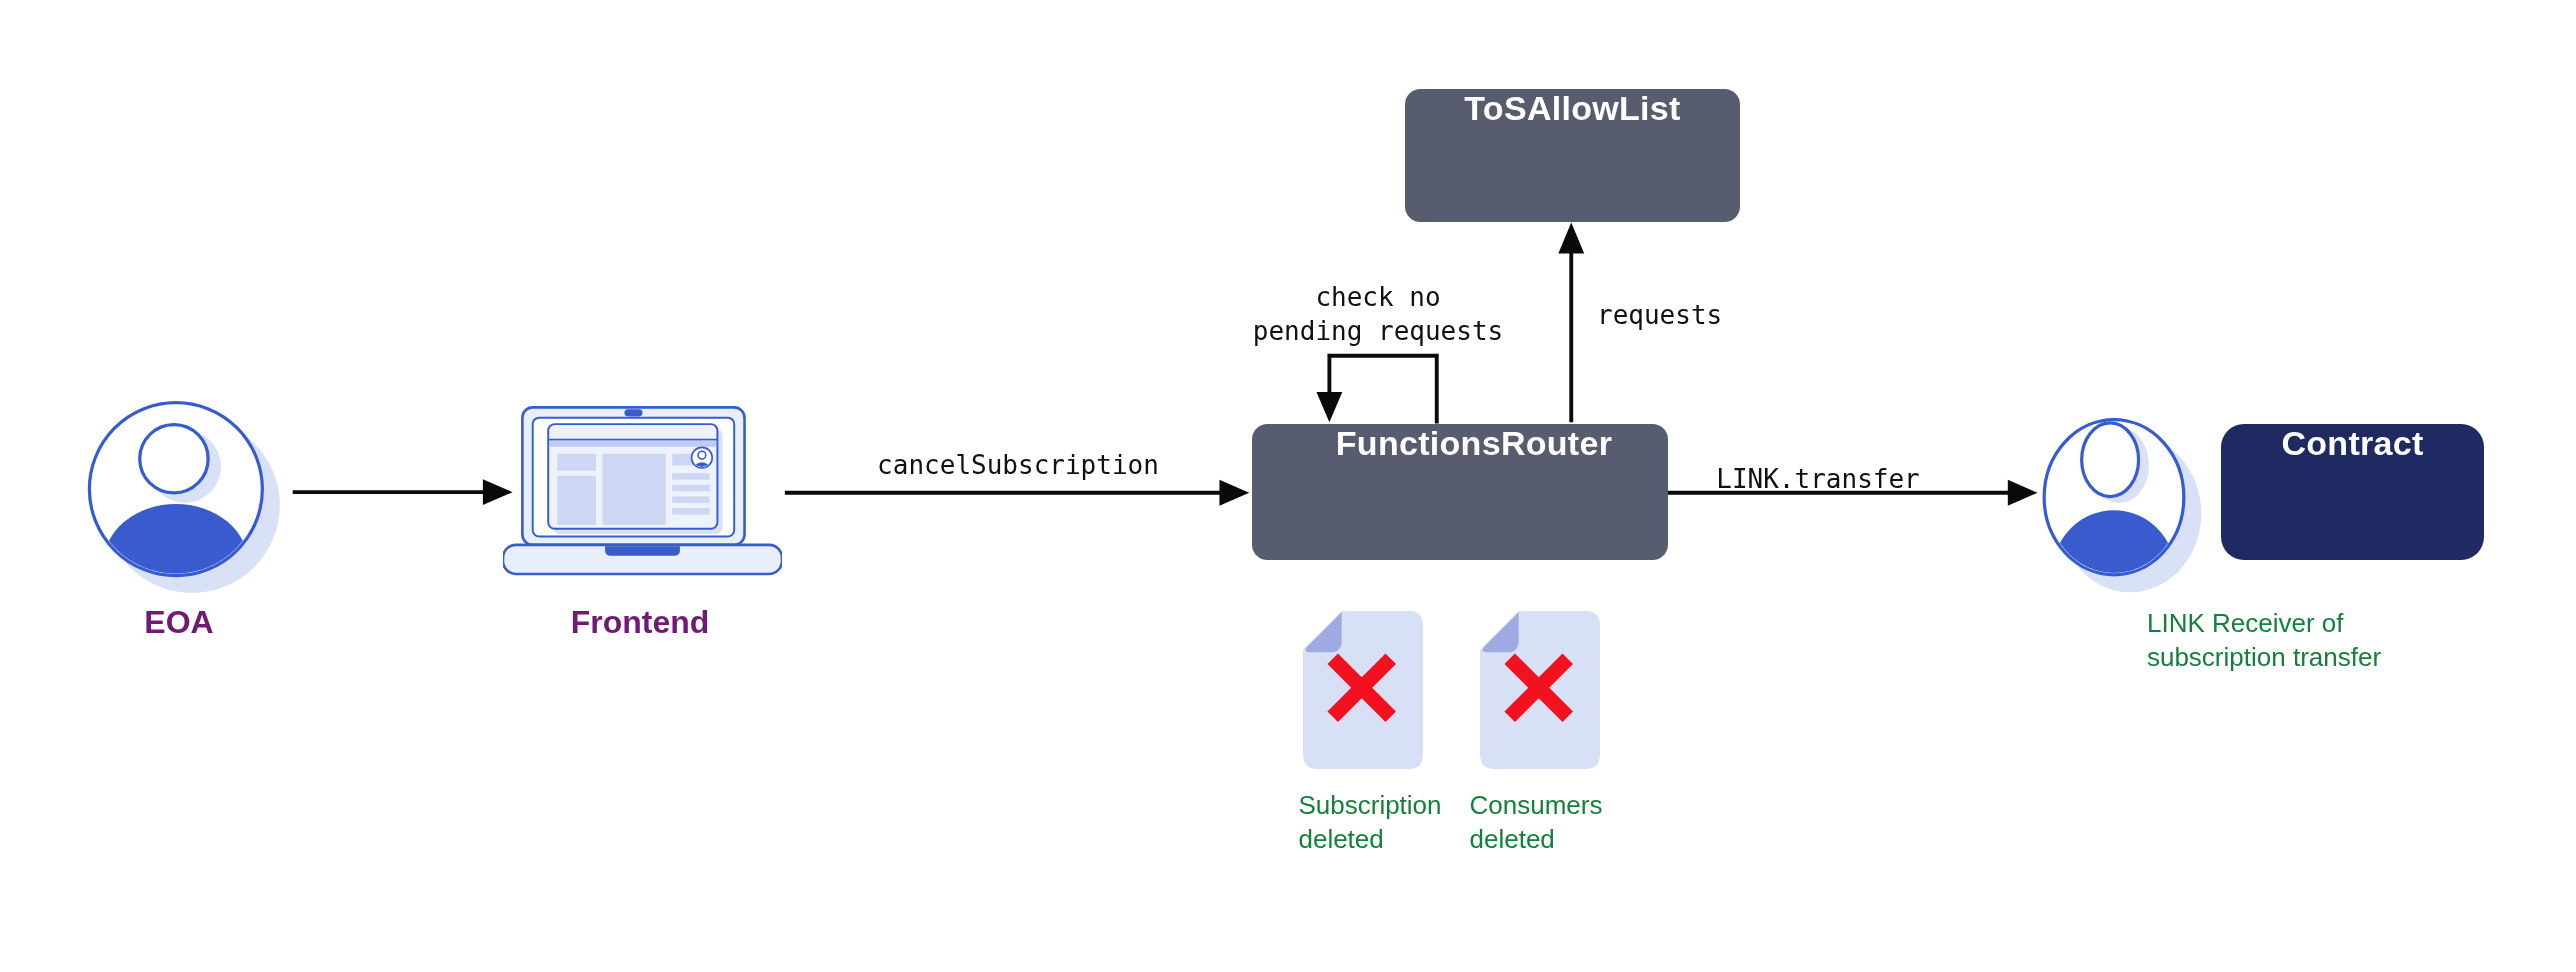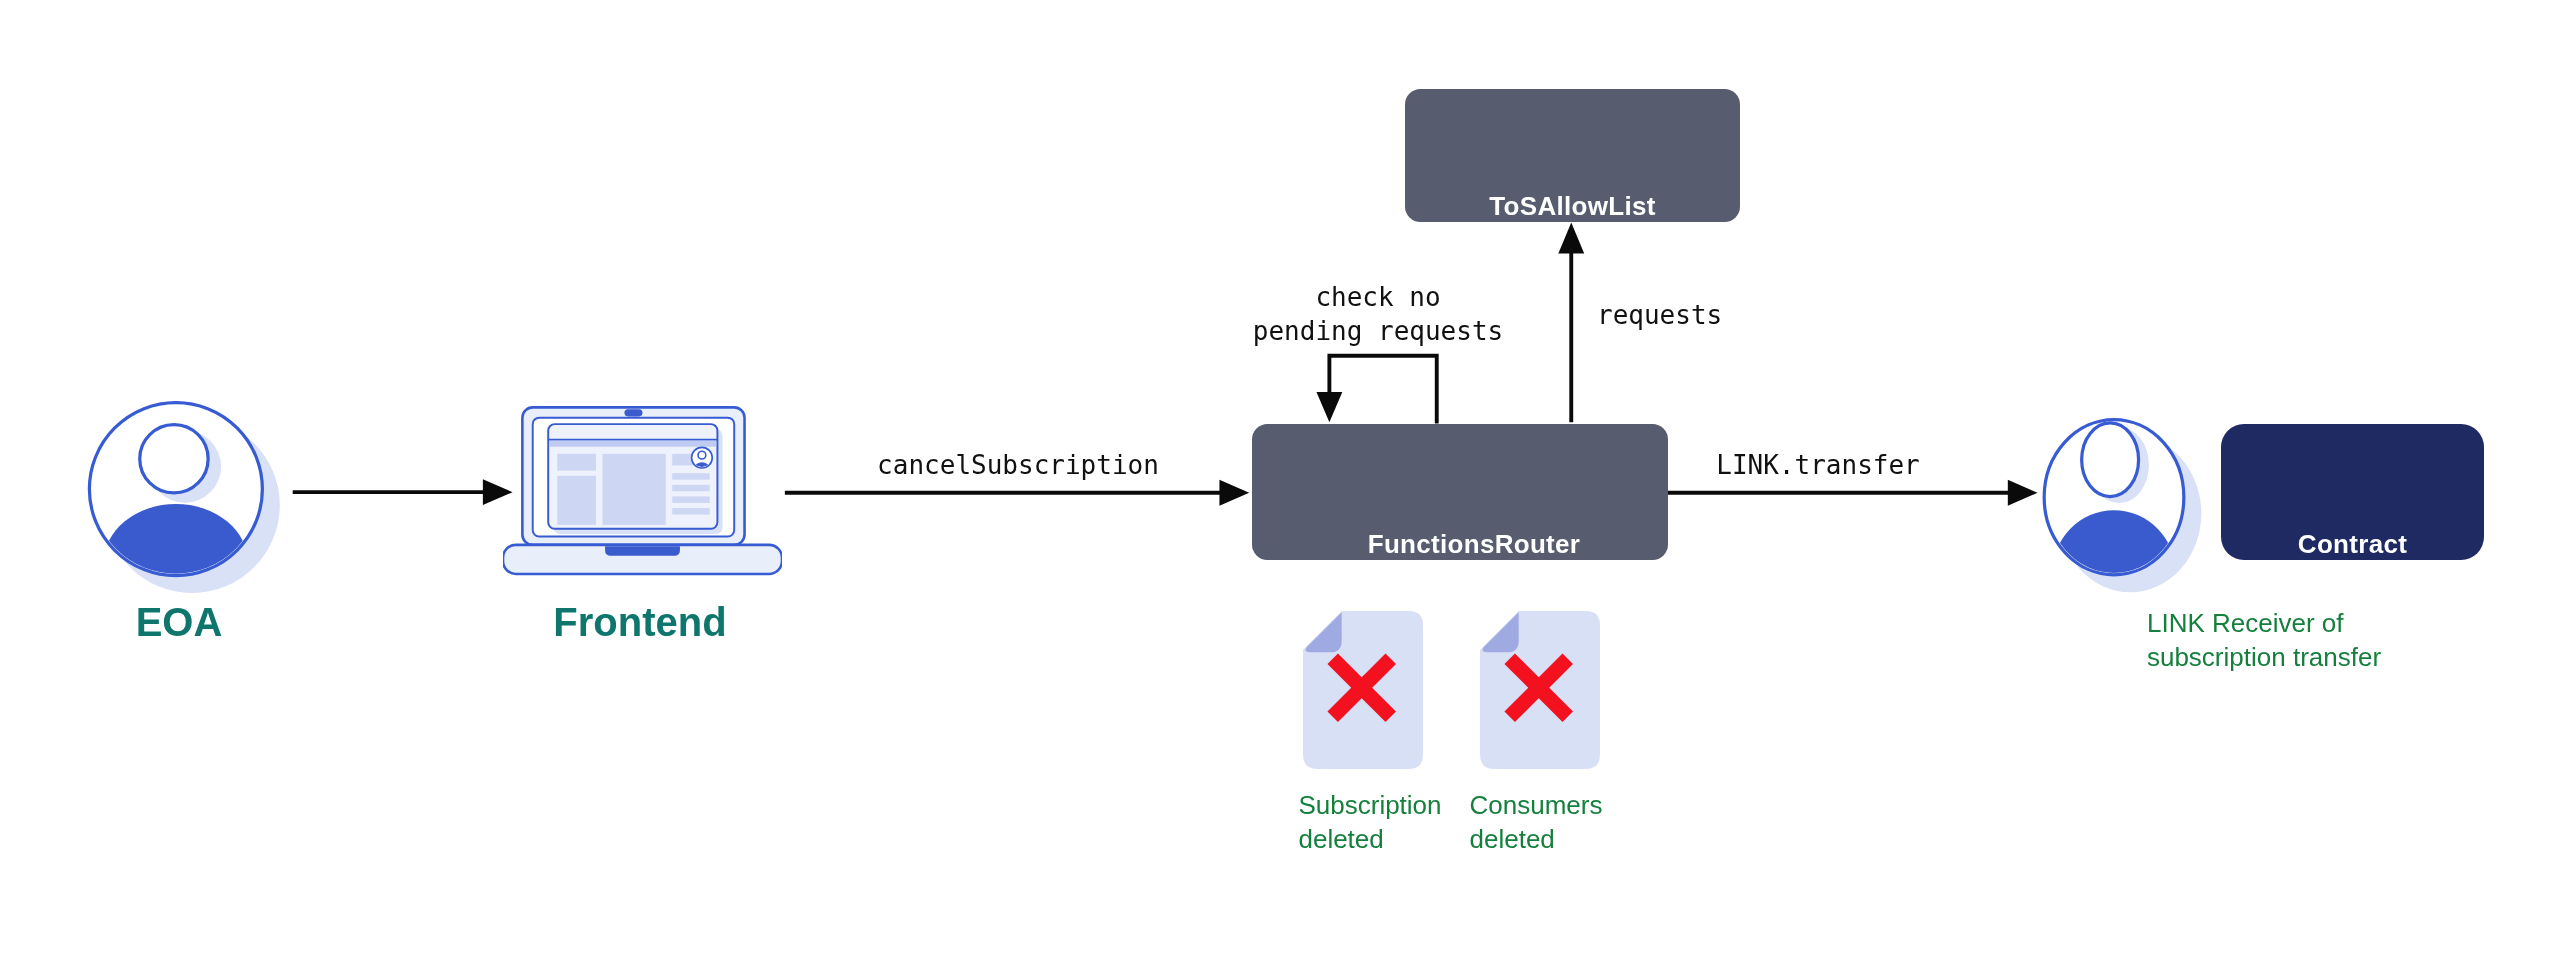--- a/index.html
+++ b/index.html
@@ -6,45 +6,45 @@
   #canvas{
     position:relative;
     width:2576px;height:972px;
     background:#ffffff;
     font-family:"Liberation Sans", sans-serif;
     overflow:hidden;
   }
   .abs{position:absolute;}
   .node-box{
     position:absolute;
-    display:flex;align-items:flex-end;justify-content:center;
+    display:flex;align-items:flex-start;justify-content:center;
     border-radius:15.5px;
     color:#ffffff;
     font-weight:bold;
-    font-size:26px;
+    font-size:34px;
     letter-spacing:0.3px;
   }
   .box-slate{background:#575D6E;}
   .box-navy{background:#1F2A63;border-radius:23px;}
   .mono-label{
     position:absolute;
     font-family:"DejaVu Sans Mono", monospace;
     font-size:26px;
     color:#111111;
     white-space:nowrap;
     transform:translate(-50%,-50%);
     text-align:center;
     line-height:34px;
   }
   .mono-label.left-anchor{transform:translate(0,-50%);text-align:left;}
   .caption-bold{
     position:absolute;
     font-weight:bold;
-    font-size:40px;
-    color:#0f766e;
+    font-size:32px;
+    color:#701a75;
     transform:translate(-50%,-50%);
     white-space:nowrap;
   }
   .caption-small{
     position:absolute;
     font-size:26px;
     color:#15803d;
     transform:translate(-50%,-50%);
     text-align:left;
     line-height:34px;
@@ -145,21 +145,21 @@
     <div>check no</div>
     <div>pending requests</div>
   </div>
 
   <div class="node-box box-slate" style="left:1405px;top:89px;width:335px;height:133px;">
     <span>ToSAllowList</span>
   </div>
 
   <div class="mono-label left-anchor" style="left:1597px;top:315px;">requests</div>
 
-  <div class="mono-label" style="left:1818px;top:465px;">LINK.transfer</div>
+  <div class="mono-label" style="left:1818px;top:479px;">LINK.transfer</div>
 
   <svg class="abs" style="left:1303px;top:611px;" width="120" height="158" viewBox="0 0 186 245">
     <path d="M60,0 H164 Q186,0 186,22 V223 Q186,245 164,245 H22 Q0,245 0,223 V60 Z" fill="#D8E0F6"></path>
     <path d="M60,2 L6,56 Q0,64 10,64 H42 Q60,64 60,46 Z" fill="#9FAAE3"></path>
     <g stroke="#F4111F" stroke-width="23">
       <path d="M46,74 L136,164"></path>
       <path d="M136,74 L46,164"></path>
     </g>
   </svg>
   <div class="caption-small" style="left:1362px;top:822px;margin-left:8px;">

